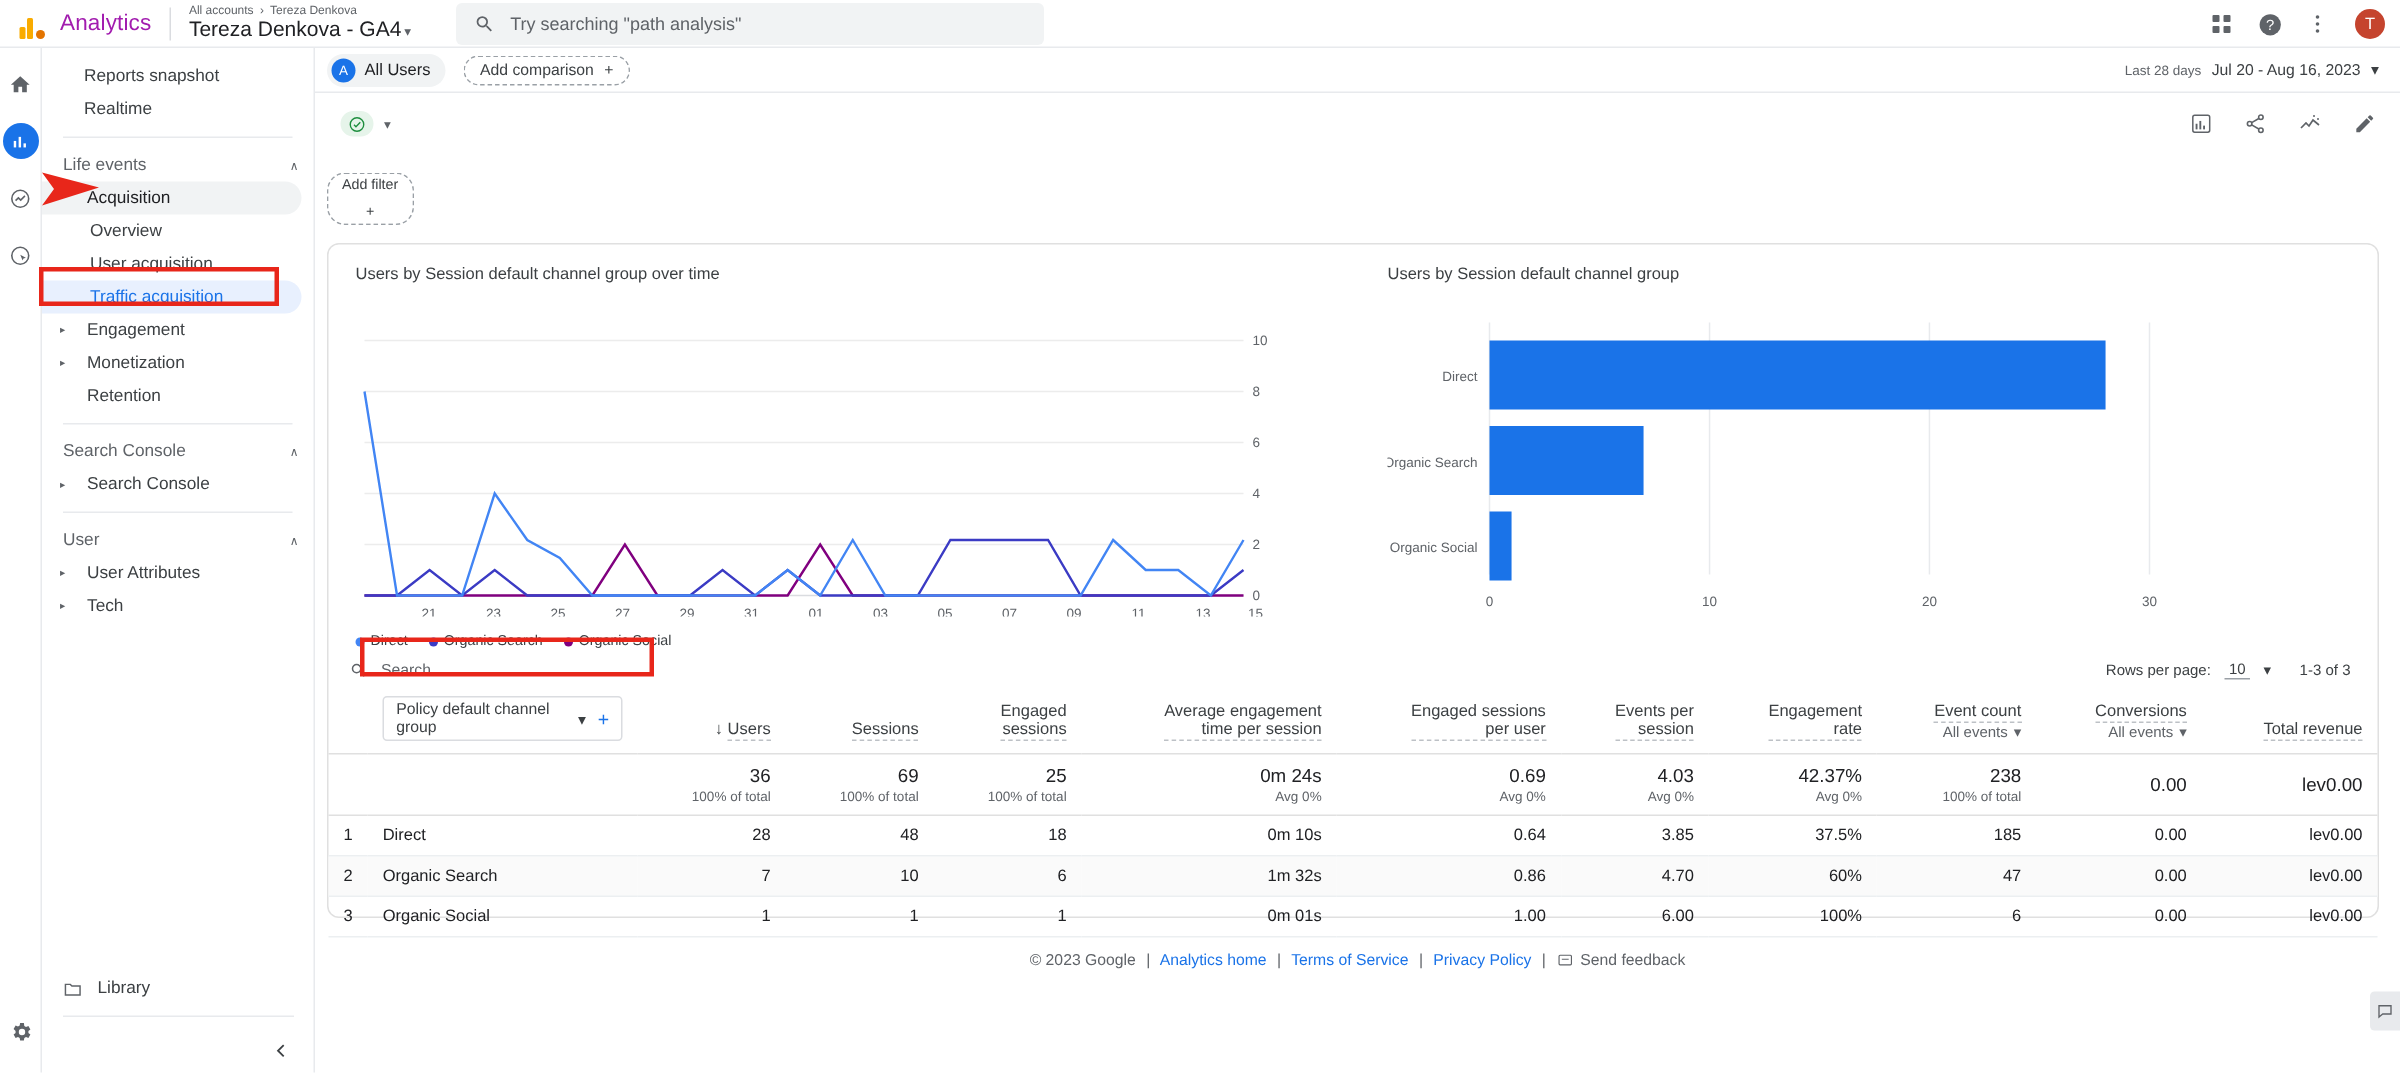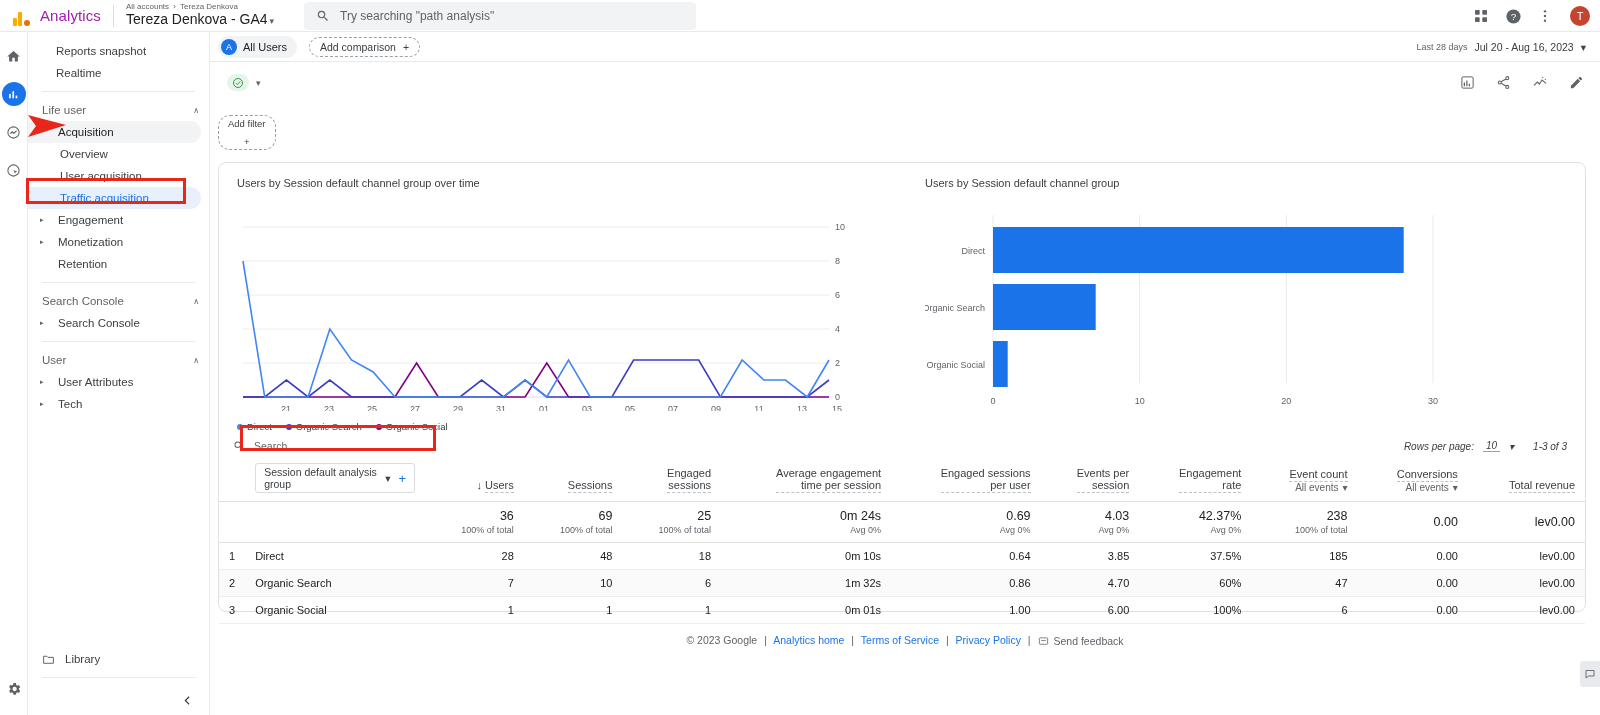--- a/index.html
+++ b/index.html
@@ -121,21 +121,21 @@
   .legend { display:flex; gap:14px; margin-top:6px; font-size:9.5px; color:#3c4043; }
   .legend .it { display:flex; align-items:center; gap:4px; }
   .legend .dot { width:6px; height:6px; border-radius:50%; }
 
   .axis-lbl { font-size:9px; fill:#5f6368; font-family:"Liberation Sans", sans-serif; }
 
   
   .tbl-top { display:flex; align-items:center; padding:8px 18px 0 14px; position:relative; }
   .tbl-search { display:flex; align-items:center; gap:9px; }
   .tbl-search .ph { font-size:10.5px; color:#5f6368; }
-  .rows-ctl { position:absolute; right:18px; display:flex; align-items:center; gap:9px; font-size:10px; color:#3c4043;font-style:italic; }
+  .rows-ctl { position:absolute; right:18px; display:flex; align-items:center; gap:9px; font-size:10px; color:#3c4043; }
   .rows-val { border-bottom:1px solid #9aa0a6; padding:0 3px; }
 
   table.gtbl { width:100%; border-collapse:collapse; margin-top:6px; font-size:11px; }
   table.gtbl th { font-weight:400; color:#3c4043; vertical-align:bottom; padding:5px 10px 8px 10px; text-align:right; }
   table.gtbl th.dim { text-align:left; }
   table.gtbl td { padding:7px 10px; text-align:right; color:#202124; }
   table.gtbl td.dim { text-align:left; }
   .hdr-row th { border-bottom:1px solid #e0e0e0; }
   .th-under { border-bottom:1px dashed #bdc1c6; display:inline-block; padding-bottom:1px; }
   .th-sub { color:#5f6368; font-size:10px; display:flex; align-items:center; justify-content:flex-end; gap:4px; }
@@ -255,21 +255,21 @@
 
 <div class="sidebar">
   <div class="nav-row">
       <span>Reports snapshot</span>
     </div>
   <div class="nav-row">
       <span>Realtime</span>
     </div>
   <div class="nav-div"></div>
   <div class="nav-row group">
-    <span>Life user</span>
+    <span>Life events</span>
     <span class="nav-caret">∧</span>
   </div>
   <div class="nav-row selected pad2">
       <span>Acquisition</span>
     </div>
   <div class="nav-row sub">
       <span>Overview</span>
     </div>
   <div class="nav-row sub">
       <span>User acquisition</span>
@@ -518,21 +518,21 @@
         <span style="margin-left:10px;text-align:center;">1-3 of 3</span>
       </div>
     </div>
 
     <table class="gtbl">
       <thead>
         <tr class="hdr-row">
           <th class="dim" style="width:24px;"></th>
           <th class="dim" style="width:180px;">
             <span class="dim-chip">
-              <span>Session default analysis group</span>
+              <span>Policy default channel group</span>
               <span>▾</span>
               <span style="color:#1a73e8;font-size:13px;">+</span>
             </span>
           </th>
           <th>
             <span>↓</span>
             <span class="th-under">Users</span>
           </th>
           <th><span class="th-under">Sessions</span></th>
           <th><span class="th-under" style="white-space:pre-line;">Engaged

